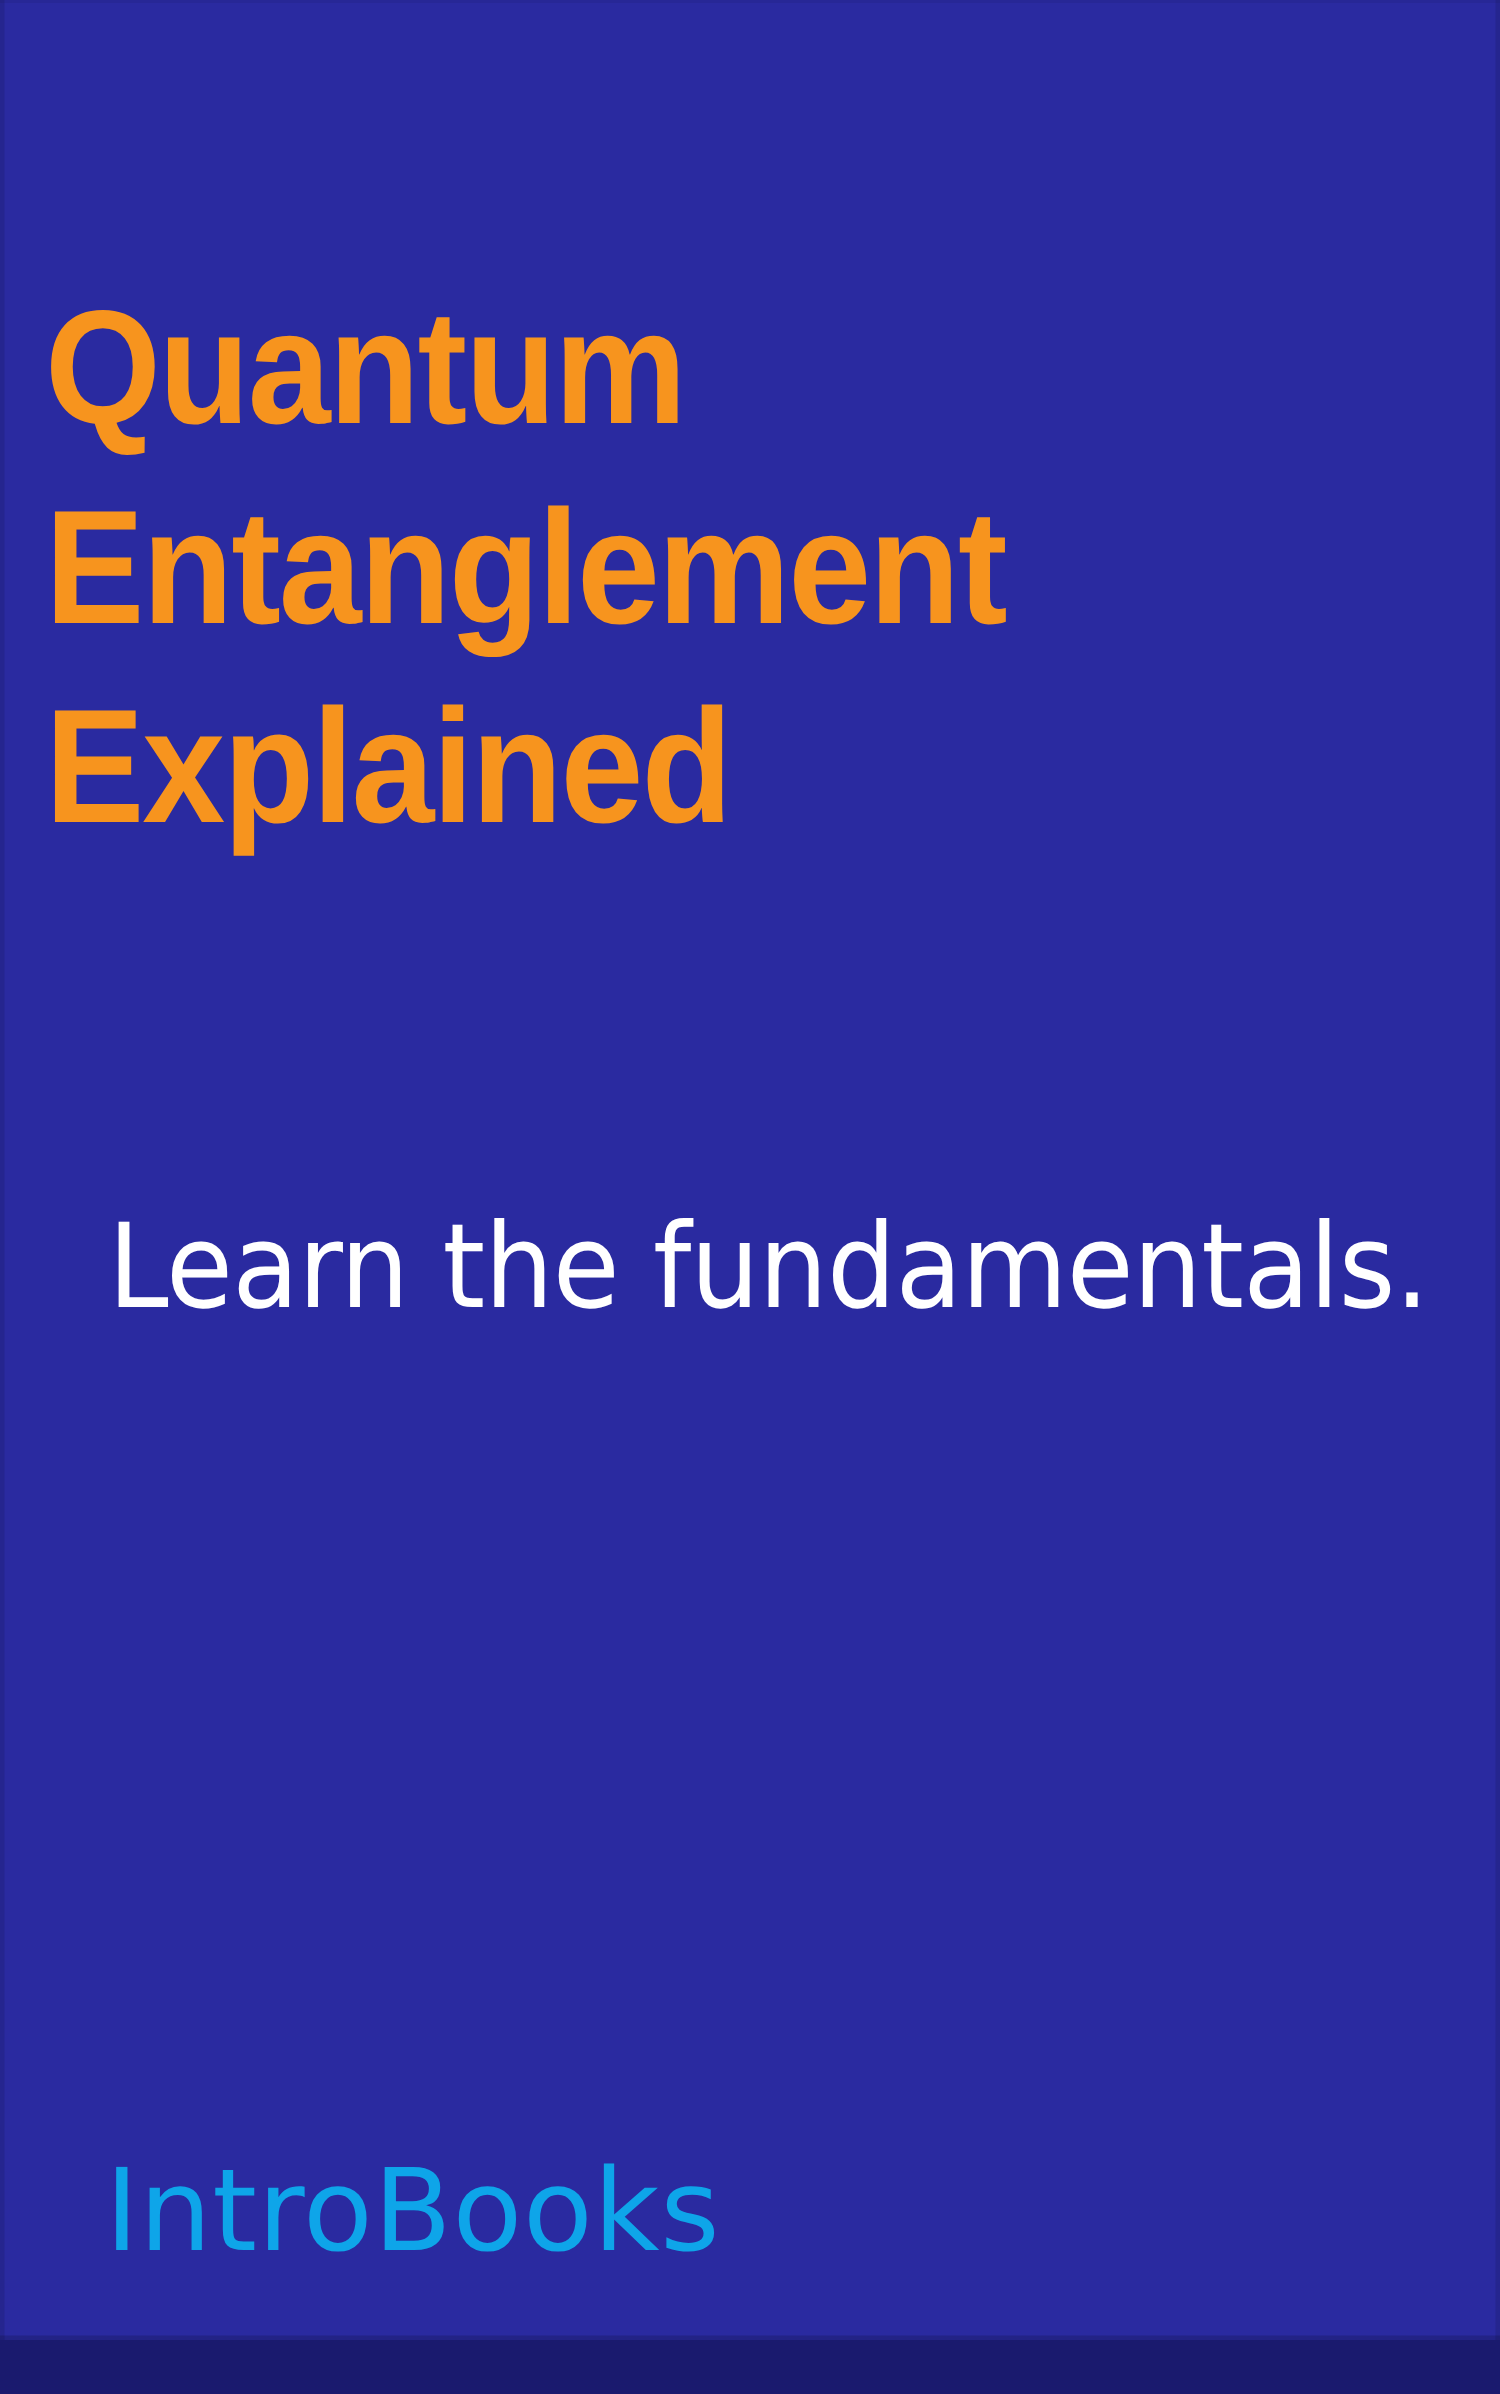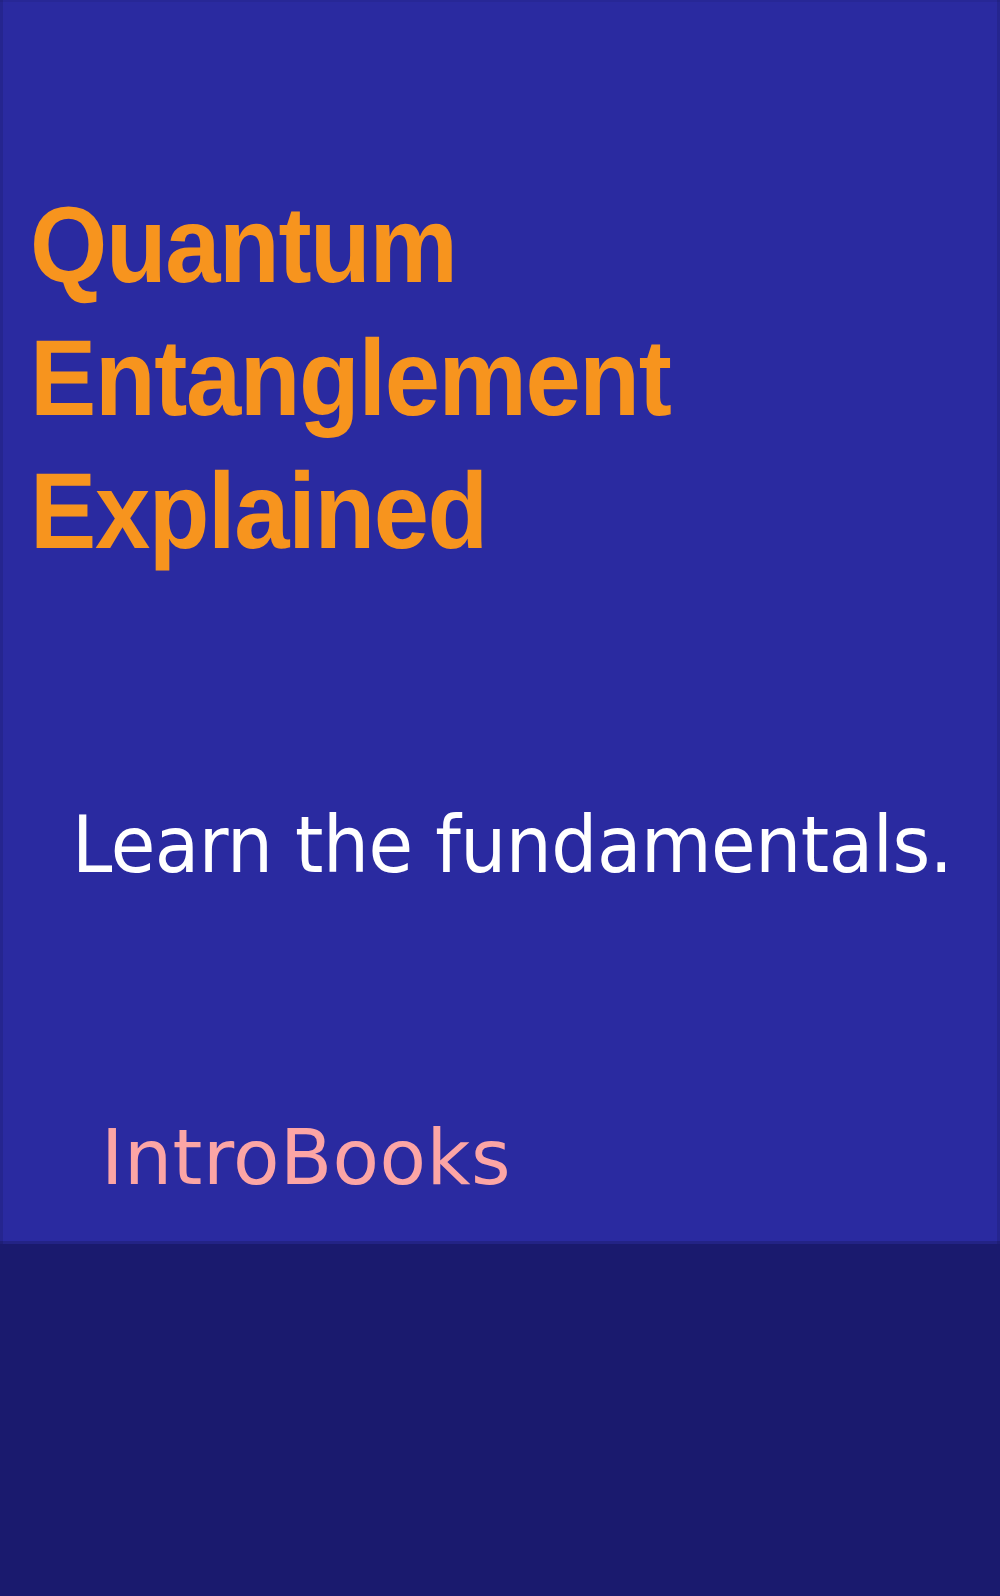--- a/index.html
+++ b/index.html
@@ -4,21 +4,21 @@
 <style>
   html, body {
     margin: 0;
     padding: 0;
     background: #1a1a6e;
   }
 
   .cover {
     position: relative;
     width: 1000px;
-    height: 1244px;
+    height: 1560px;
     overflow: hidden;
     background: #2a2aa0;
     font-family: "DejaVu Sans", sans-serif;
     box-sizing: border-box;
   }
 
   
   .title-block {
     position: absolute;
     left: 30px;
@@ -63,28 +63,27 @@
     left: 0;
     bottom: 0;
     width: 1000px;
     height: 160px;
   }
 
   .brand-logo {
     position: absolute;
     left: 70px;
     bottom: 46px;
-    color: #fca5a5;
+    color: #0ea5e9;
     font-family: "DejaVu Sans", sans-serif;
     font-weight: normal;
     font-size: 76px;
     line-height: 80px;
     letter-spacing: 0.5px;
     white-space: nowrap;
-    margin-left: 31px;
   }
 
   .site-url {
     position: absolute;
     right: 68px;
     bottom: 56px;
     color: #ffffff;
     font-family: "DejaVu Sans", sans-serif;
     font-weight: normal;
     font-size: 27px;

